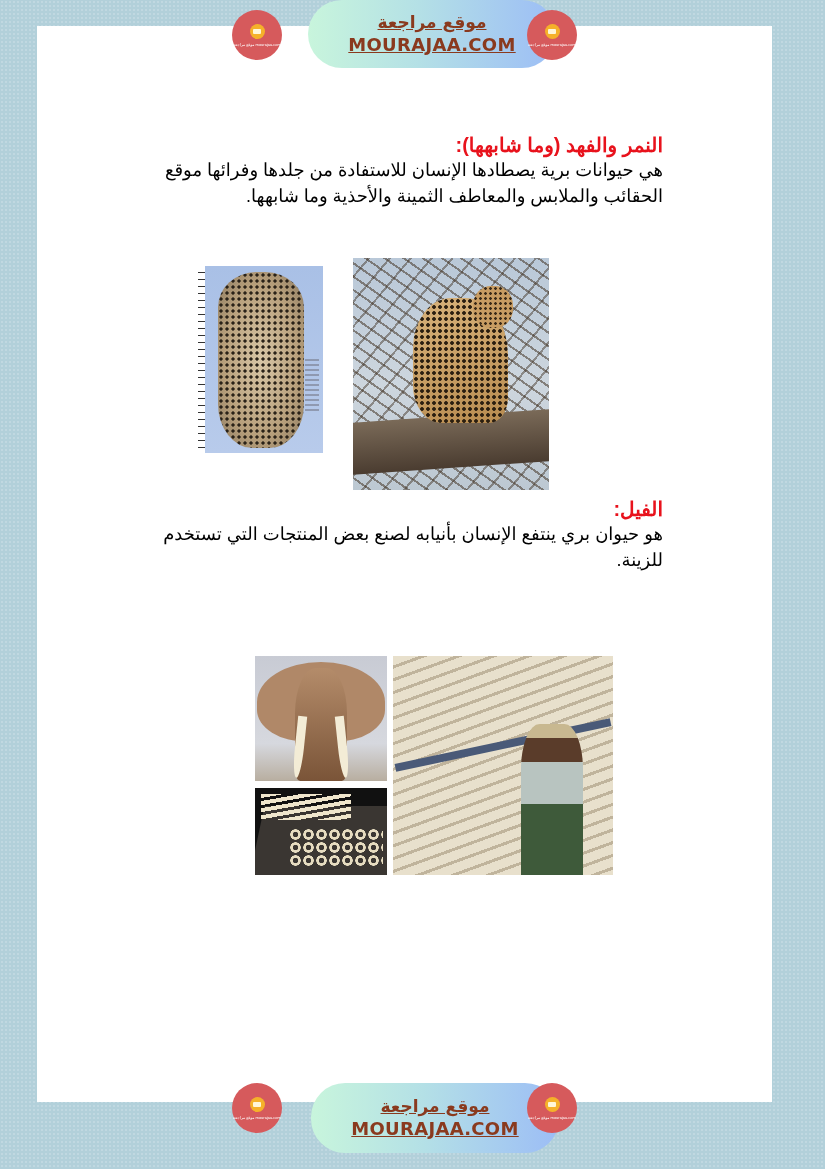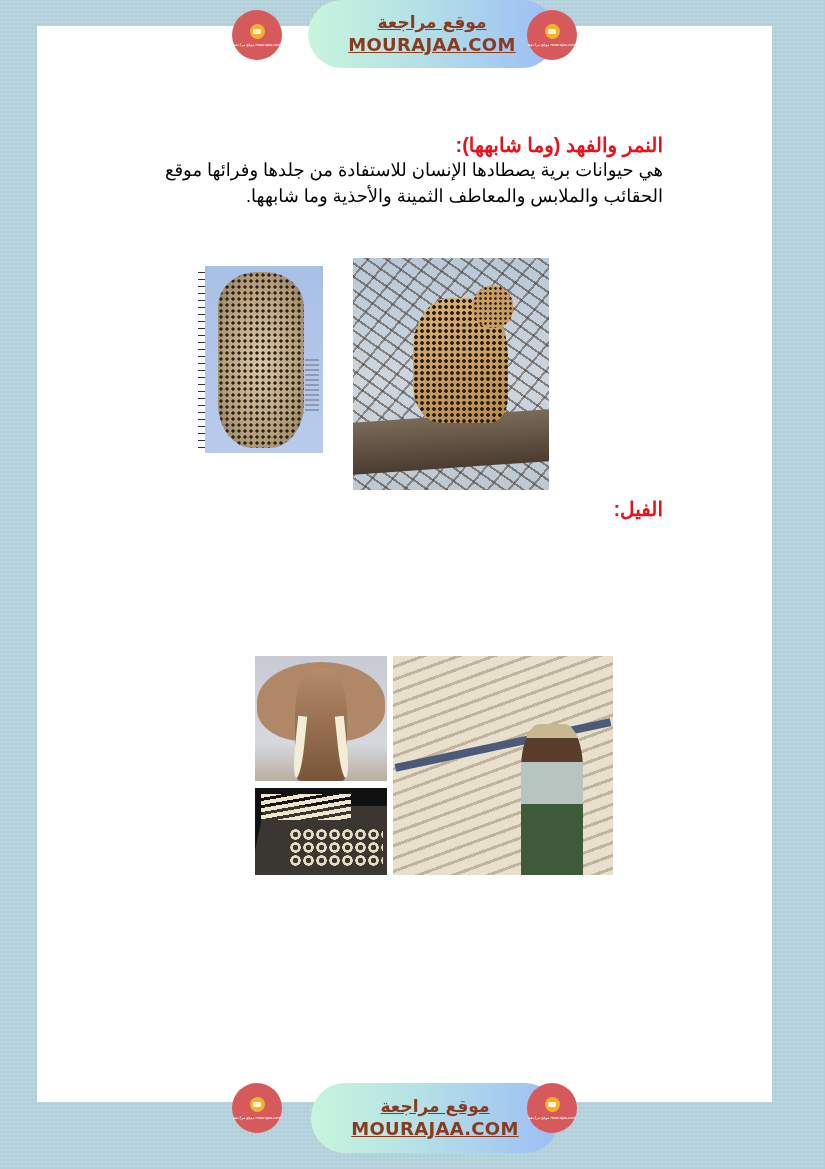--- a/index.html
+++ b/index.html
@@ -110,20 +110,21 @@
 </div>
 <div class="img tree">
   <div class="branches"></div>
   <div class="trunk"></div>
   <div class="cat"></div>
   <div class="head"></div>
 </div>
 
 <div class="text" style="top:497px;">
   <div class="heading">الفيل:</div>
+  <div class="para">هو حيوان بري ينتفع الإنسان بأنيابه لصنع بعض المنتجات التي تستخدم للزينة.</div>
 </div>
 
 <div class="img eleph">
   <div class="ears"></div>
   <div class="body"></div>
   <div class="tusk t1"></div>
   <div class="tusk t2"></div>
 </div>
 <div class="img tray">
   <div class="board"></div>

